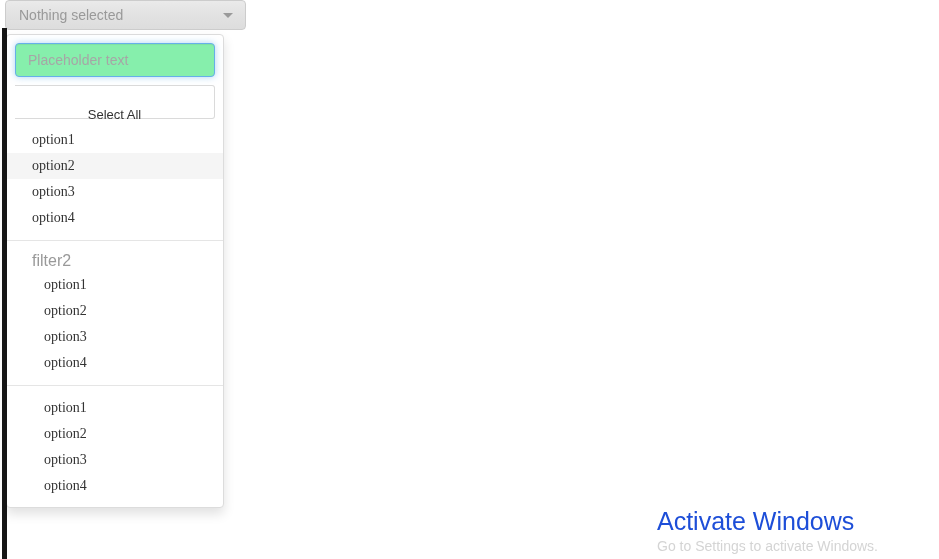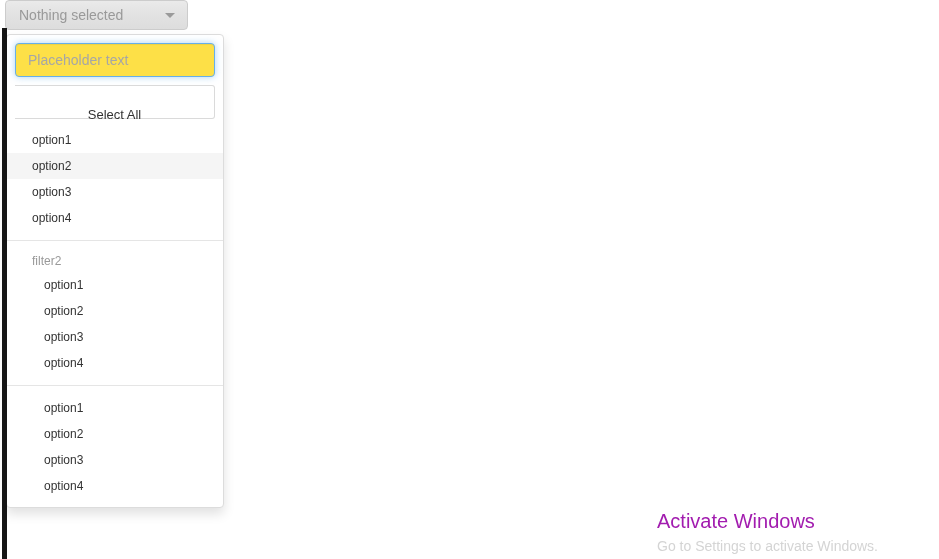--- a/index.html
+++ b/index.html
@@ -32,21 +32,21 @@
   
   .multiselect-widget {
     position: absolute;
     left: 5px;
     top: 0px;
     width: 219px;
   }
 
   .multiselect-toggle {
     box-sizing: border-box;
-    width: 183px;
+    width: 241px;
     height: 30px;
     background: linear-gradient(to bottom, #eaeaea 0%, #e2e2e2 50%, #dddddd 100%);
     border: 1px solid #cccccc;
     border-radius: 4px;
     padding: 0 24px 0 13px;
     display: flex;
     align-items: center;
     position: relative;
     cursor: pointer;
     user-select: none;
@@ -87,21 +87,21 @@
     padding: 0 8px 0 8px;
   }
   .search-input {
     box-sizing: border-box;
     width: 100%;
     height: 34px;
     padding: 6px 12px;
     font-size: 14px;
     font-family: "Liberation Sans", sans-serif;
     color: #555555;
-    background: #fde047;
+    background: #86efac;
     border: 1px solid #66afe9;
     border-radius: 4px;
     outline: none;
     box-shadow: 0 1px 1px rgba(0,0,0,0.06) inset, 0 0 7px rgba(102,175,233,0.55);
   }
   .search-input::placeholder {
     color: #a6a6a6;
     opacity: 1;
   }
 
@@ -133,59 +133,60 @@
 
   .option-list {
     margin-top: 8px;
   }
 
   .option-item {
     box-sizing: border-box;
     height: 26px;
     line-height: 26px;
     padding-left: 25px;
-    font-size: 12px;
+    font-size: 14px;
     color: #333333;
     cursor: pointer;
     white-space: nowrap;
+    font-family: Liberation Serif, serif;
   }
   .option-item.nested {
     padding-left: 37px;
   }
   .option-item.active {
     background: #f5f5f5;
   }
 
   .group-divider {
     height: 1px;
     background: #e5e5e5;
     margin: 9px 0 9px 0;
   }
 
   .group-label {
     height: 22px;
     line-height: 22px;
     padding-left: 25px;
-    font-size: 12px;
+    font-size: 16px;
     color: #999999;
     white-space: nowrap;
   }
 
   
   .watermark {
     position: absolute;
     left: 657px;
     top: 508px;
     width: 282px;
     text-align: left;
     user-select: none;
   }
   .watermark .wm-title {
-    font-size: 20px;
-    color: #a21caf;
+    font-size: 25px;
+    color: #1d4ed8;
     line-height: 26px;
     white-space: nowrap;
   }
   .watermark .wm-sub {
     font-size: 14px;
     color: #d4d4d4;
     line-height: 20px;
     margin-top: 2px;
     white-space: nowrap;
   }

